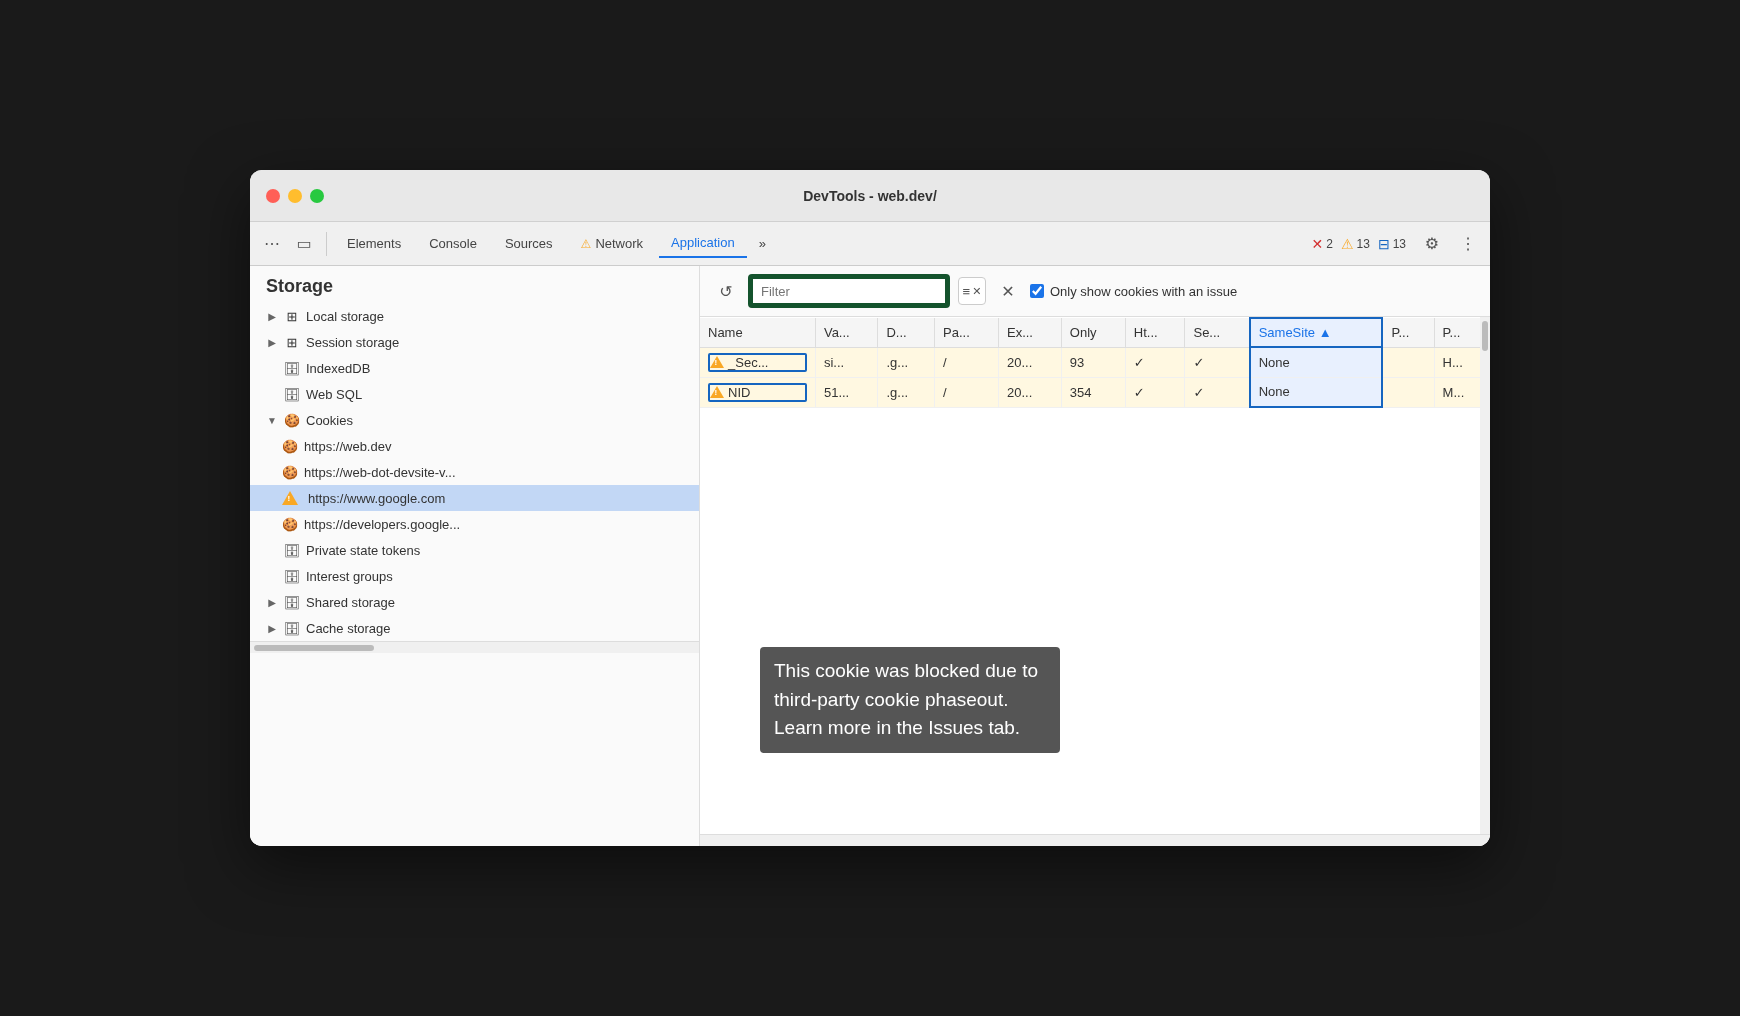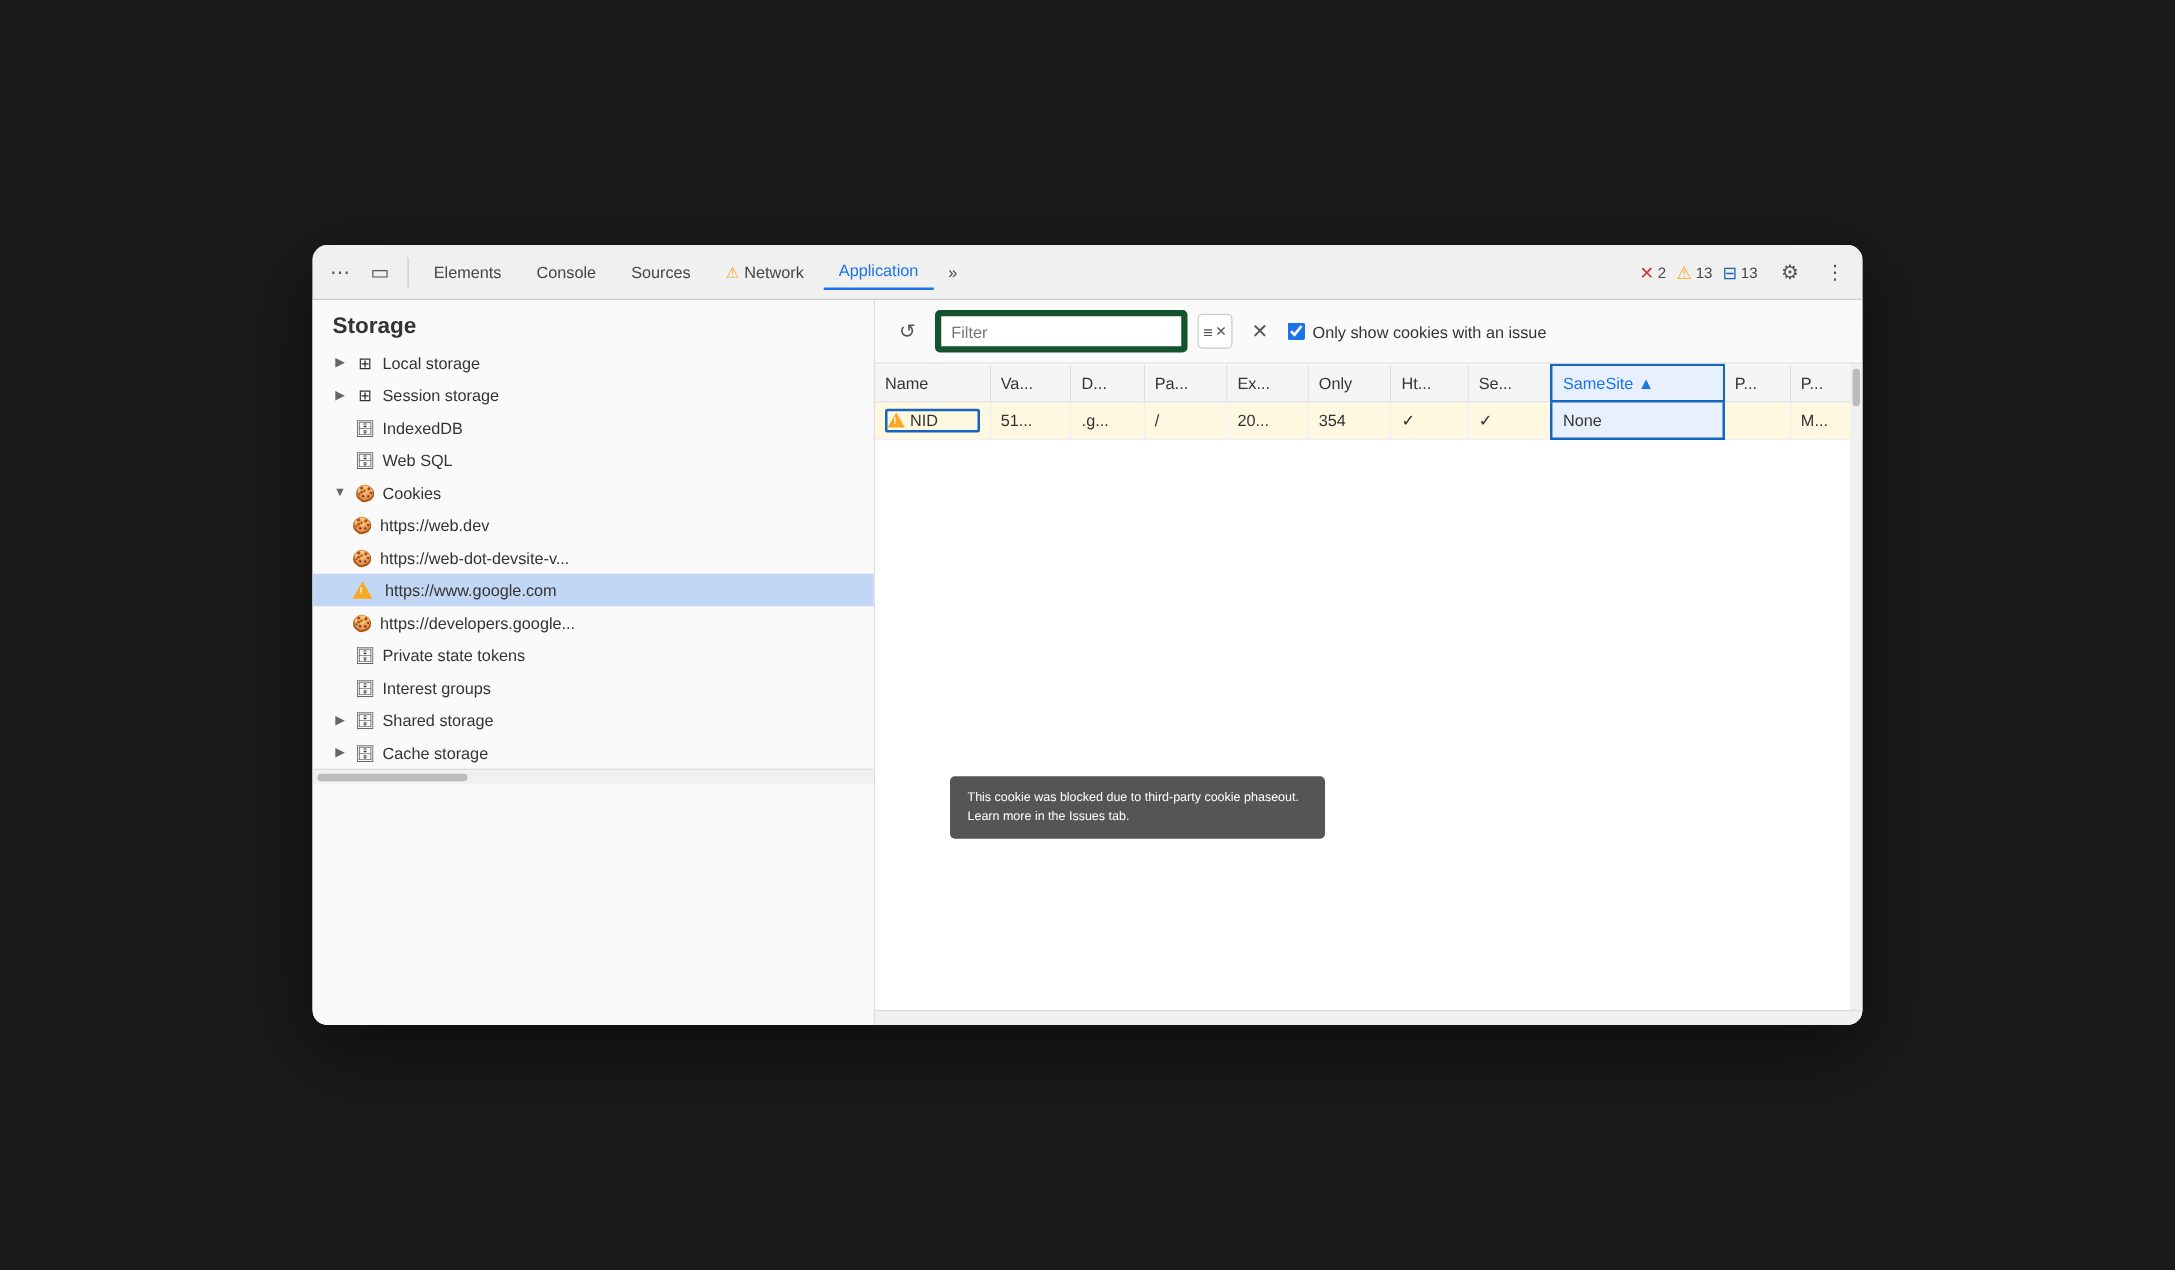--- a/index.html
+++ b/index.html
@@ -317,21 +317,21 @@
       font-weight: bold;
       color: white;
     }
     .check-mark { color: #333; font-size: 13px; }
     .tooltip {
       position: absolute;
       background: #555;
       color: white;
       padding: 10px 14px;
       border-radius: 4px;
-      font-size: 10px;
+      font-size: 19px;
       max-width: 300px;
       line-height: 1.5;
       top: 330px;
       left: 60px;
       z-index: 10;
       pointer-events: none;
     }
     .scrollbar-area {
       position: absolute;
       right: 0;
@@ -368,20 +368,28 @@
     .name-col-highlight {
       border: 2.5px solid #1565c0;
       border-radius: 2px;
     }
   </style>
 </head>
 <body>
 
 <div class="window">
 
+  <div class="title-bar">
+    <div class="traffic-lights">
+      <div class="traffic-light tl-red"></div>
+      <div class="traffic-light tl-yellow"></div>
+      <div class="traffic-light tl-green"></div>
+    </div>
+    <div class="title-bar-title">DevTools - web.dev/</div>
+  </div>
 
   <div class="devtools-tabs">
     <div class="tab-icon">⋯</div>
     <div class="tab-icon">▭</div>
     <div class="tab-divider"></div>
     <div class="tab-item">Elements</div>
     <div class="tab-item">Console</div>
     <div class="tab-item">Sources</div>
     <div class="tab-item">
       <span class="tab-warning">⚠</span>
@@ -524,20 +532,38 @@
               <th>Ht...</th>
               <th>Se...</th>
               <th class="sorted" style="border: 2.5px solid #1565c0; background: #e8f0fe;">SameSite ▲</th>
               <th>P...</th>
               <th>P...</th>
             </tr>
           </thead>
           <tbody>
 
 
+            <tr class="row-warn">
+              <td>
+                <div class="cell-warn name-col-highlight">
+                  <span class="warn-icon-small"></span>
+                  <span>_Sec...</span>
+                </div>
+              </td>
+              <td>si...</td>
+              <td>.g...</td>
+              <td>/</td>
+              <td>20...</td>
+              <td>93</td>
+              <td><span class="check-mark">✓</span></td>
+              <td><span class="check-mark">✓</span></td>
+              <td style="border-left: 2.5px solid #1565c0; border-right: 2.5px solid #1565c0; background: #e8f0fe;">None</td>
+              <td></td>
+              <td>H...</td>
+            </tr>
 
             <tr class="row-warn">
               <td>
                 <div class="cell-warn name-col-highlight">
                   <span class="warn-icon-small"></span>
                   <span>NID</span>
                 </div>
               </td>
               <td>51...</td>
               <td>.g...</td>

